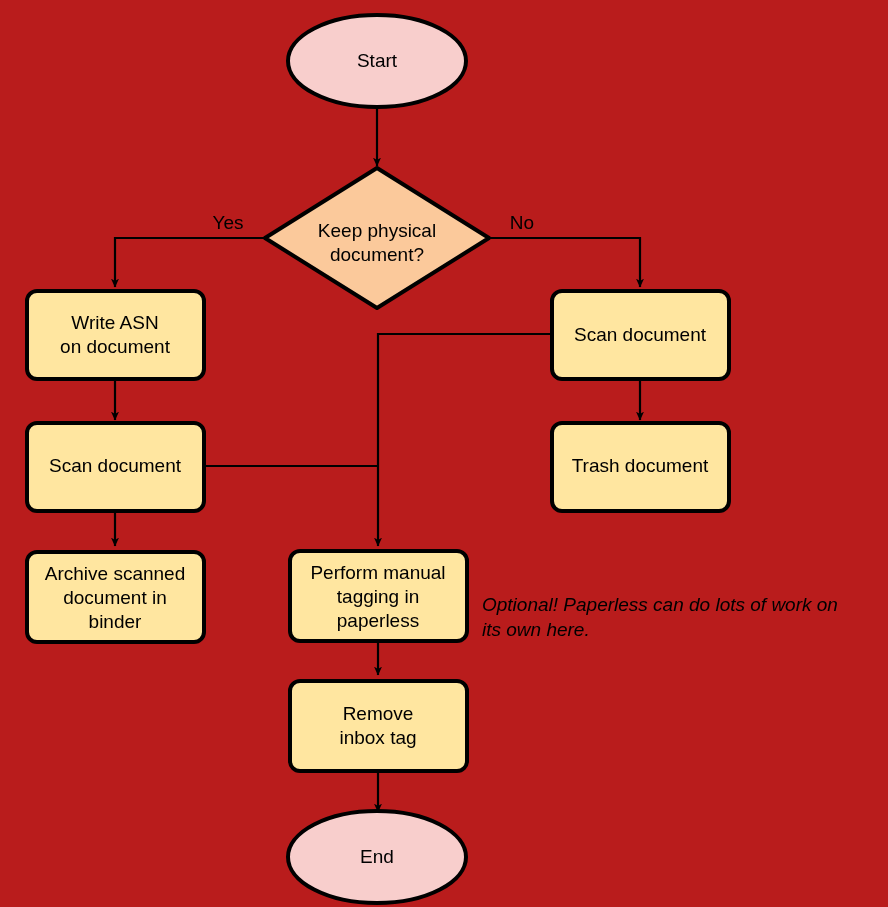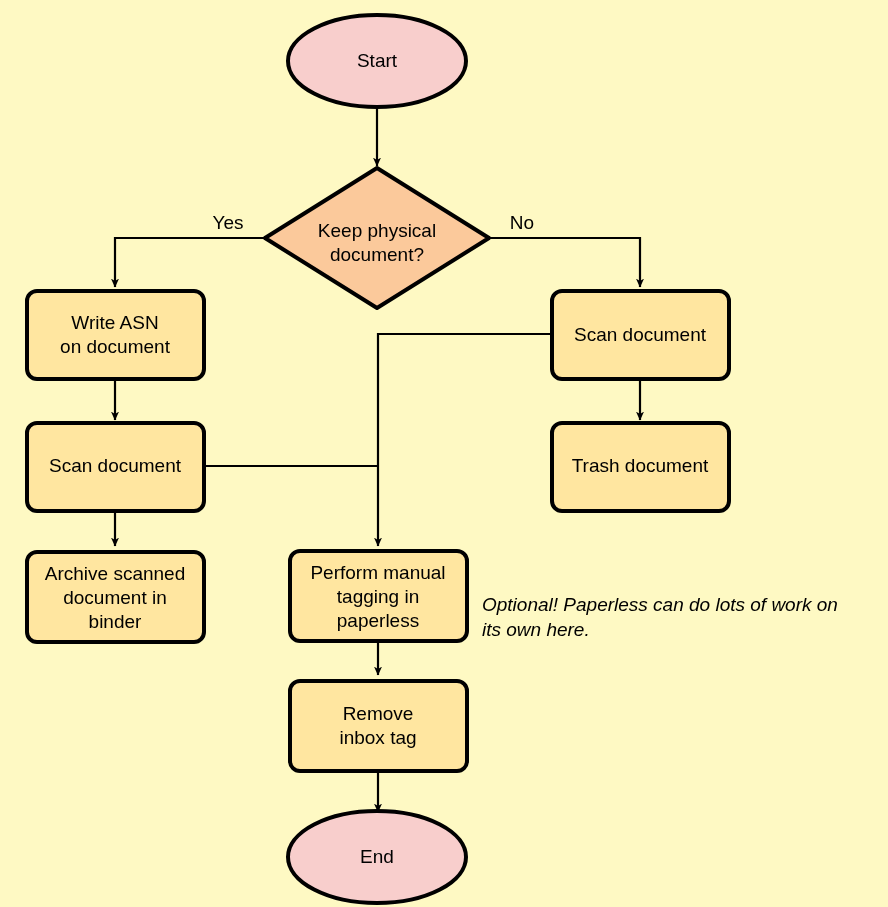--- a/index.html
+++ b/index.html
@@ -11,21 +11,21 @@
   body {
     width: 888px;
     height: 907px;
     font-family: "Liberation Sans", sans-serif;
     overflow: hidden;
   }
   #flow-root {
     position: relative;
     width: 888px;
     height: 907px;
-    background: #fef9c3;
+    background: #b91c1c;
   }
   #flow-svg {
     position: absolute;
     top: 0;
     left: 0;
     width: 888px;
     height: 907px;
     display: block;
   }
   .node-text {

